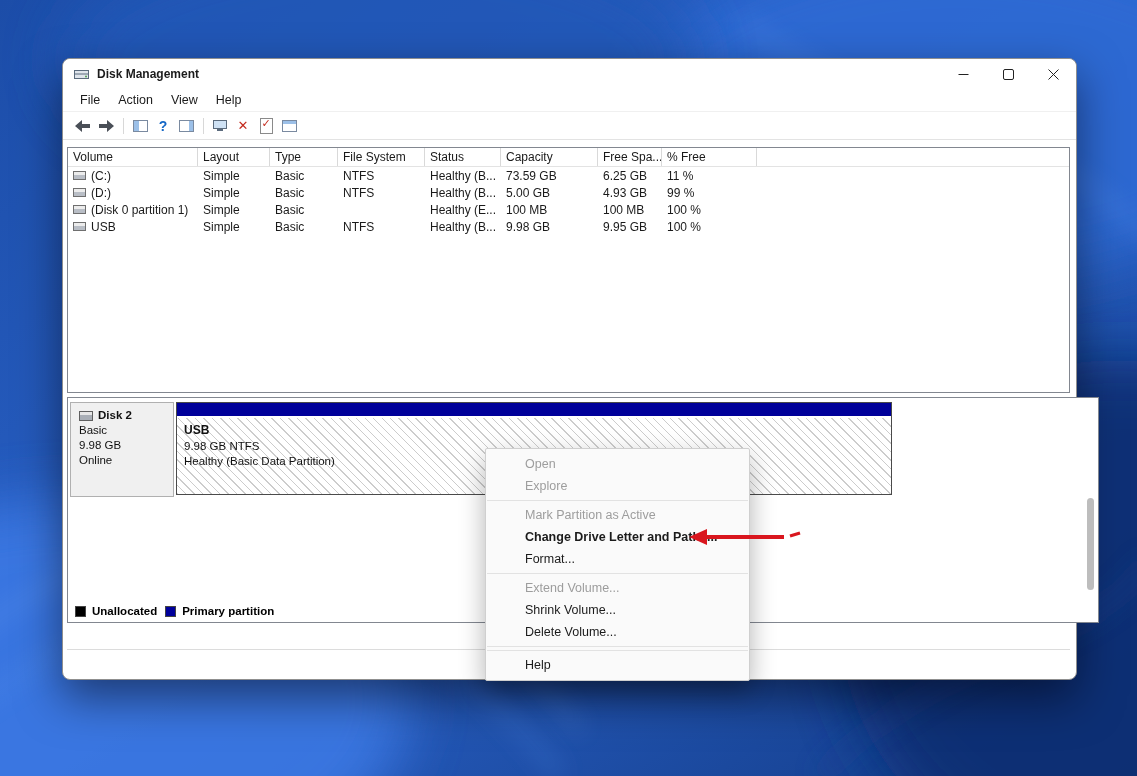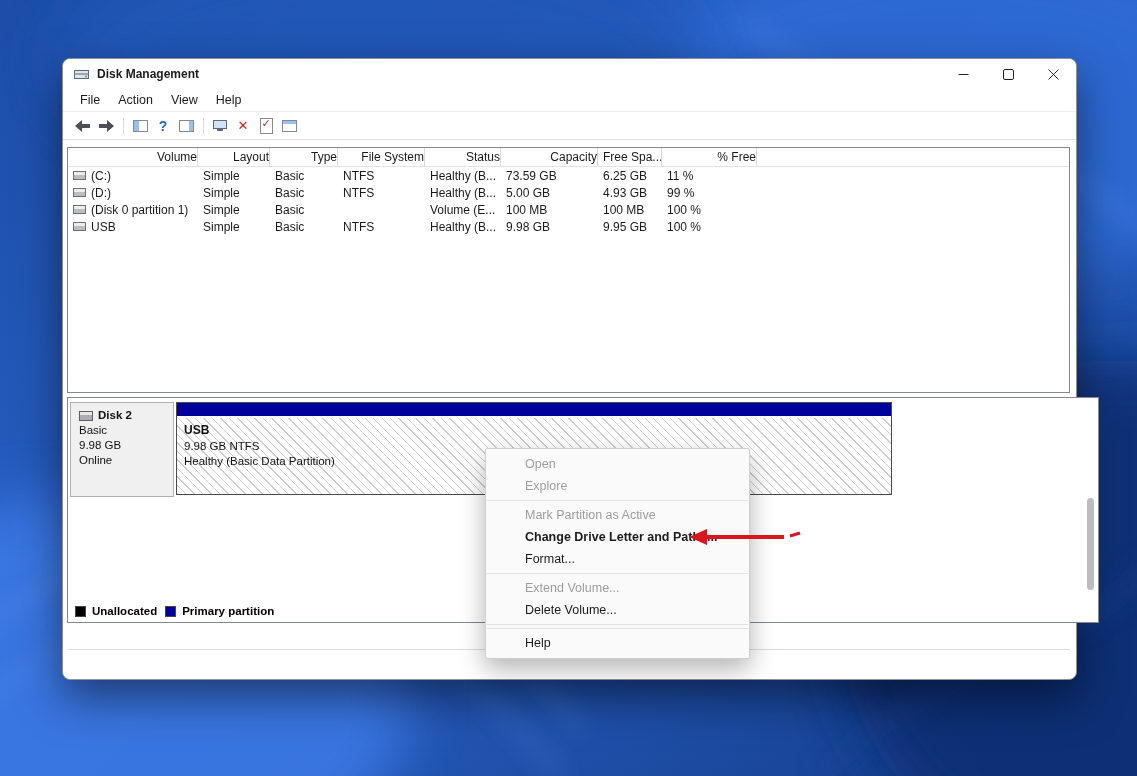--- a/index.html
+++ b/index.html
@@ -32,21 +32,21 @@
   .help-glyph{color:#1467c6;font-weight:bold;font-size:14px;}
   .x-glyph{color:#c42b1e;font-weight:bold;font-size:13px;}
   .page-ico{width:11px;height:14px;border:1px solid #8a8a8a;background:#fff;position:relative;}
   .page-ico span{position:absolute;left:1px;top:-2px;color:#c42b1e;font-size:11px;font-weight:bold;}
 
   
   .listview{position:absolute;left:4px;top:88px;width:1003px;height:246px;box-sizing:border-box;
     border:1px solid #828790;background:#fff;font-size:12px;color:#1a1a1a;}
   .lheader{display:flex;height:18px;border-bottom:1px solid #e3e3e3;}
   .hcell{box-sizing:border-box;border-right:1px solid #d9d9d9;padding:2px 0 0 5px;
-    overflow:hidden;white-space:nowrap;text-align:right;}
+    overflow:hidden;white-space:nowrap;}
   .hcell.fill{flex:1;border-right:none;}
   .c0{width:130px;} .c1{width:72px;} .c2{width:68px;} .c3{width:87px;}
   .c4{width:76px;} .c5{width:97px;} .c6{width:64px;} .c7{width:95px;}
   .vrow{display:flex;height:17px;align-items:center;}
   .cell{box-sizing:border-box;padding-left:5px;overflow:hidden;white-space:nowrap;}
   .cell.c0{display:flex;align-items:center;gap:5px;}
   .vol-icon{display:inline-block;width:13px;height:9px;flex:0 0 13px;
     border:1px solid #6f6f6f;box-sizing:border-box;
     background:linear-gradient(#ececec 0 3px,#b9bec6 3px);}
 
@@ -224,21 +224,21 @@
           <div class="cell c7">99 %</div>
         </div>
         <div class="vrow">
           <div class="cell c0">
             <span class="vol-icon"></span>
             <span>(Disk 0 partition 1)</span>
           </div>
           <div class="cell c1">Simple</div>
           <div class="cell c2">Basic</div>
           <div class="cell c3"></div>
-          <div class="cell c4">Volume (E...</div>
+          <div class="cell c4">Healthy (E...</div>
           <div class="cell c5">100 MB</div>
           <div class="cell c6">100 MB</div>
           <div class="cell c7">100 %</div>
         </div>
         <div class="vrow">
           <div class="cell c0">
             <span class="vol-icon"></span>
             <span>USB</span>
           </div>
           <div class="cell c1">Simple</div>
@@ -290,20 +290,21 @@
 
 <div class="context-menu">
     <div class="mitem disabled">Open</div>
     <div class="mitem disabled">Explore</div>
     <div class="msep"></div>
     <div class="mitem disabled">Mark Partition as Active</div>
     <div class="mitem emph">Change Drive Letter and Paths...</div>
     <div class="mitem">Format...</div>
     <div class="msep"></div>
     <div class="mitem disabled">Extend Volume...</div>
+    <div class="mitem">Shrink Volume...</div>
     <div class="mitem">Delete Volume...</div>
     <div class="msep"></div>
     <div class="msep"></div>
     <div class="mitem">Help</div>
   </div>
 
 <svg class="red-arrow" width="118" height="26" viewBox="0 0 118 26">
   <line x1="16" y1="13" x2="96" y2="13" stroke="#d9161e" stroke-width="4"></line>
   <polygon points="1,13 19,5 19,21" fill="#d9161e"></polygon>
   <line x1="102" y1="12" x2="112" y2="9" stroke="#d9161e" stroke-width="3"></line>

